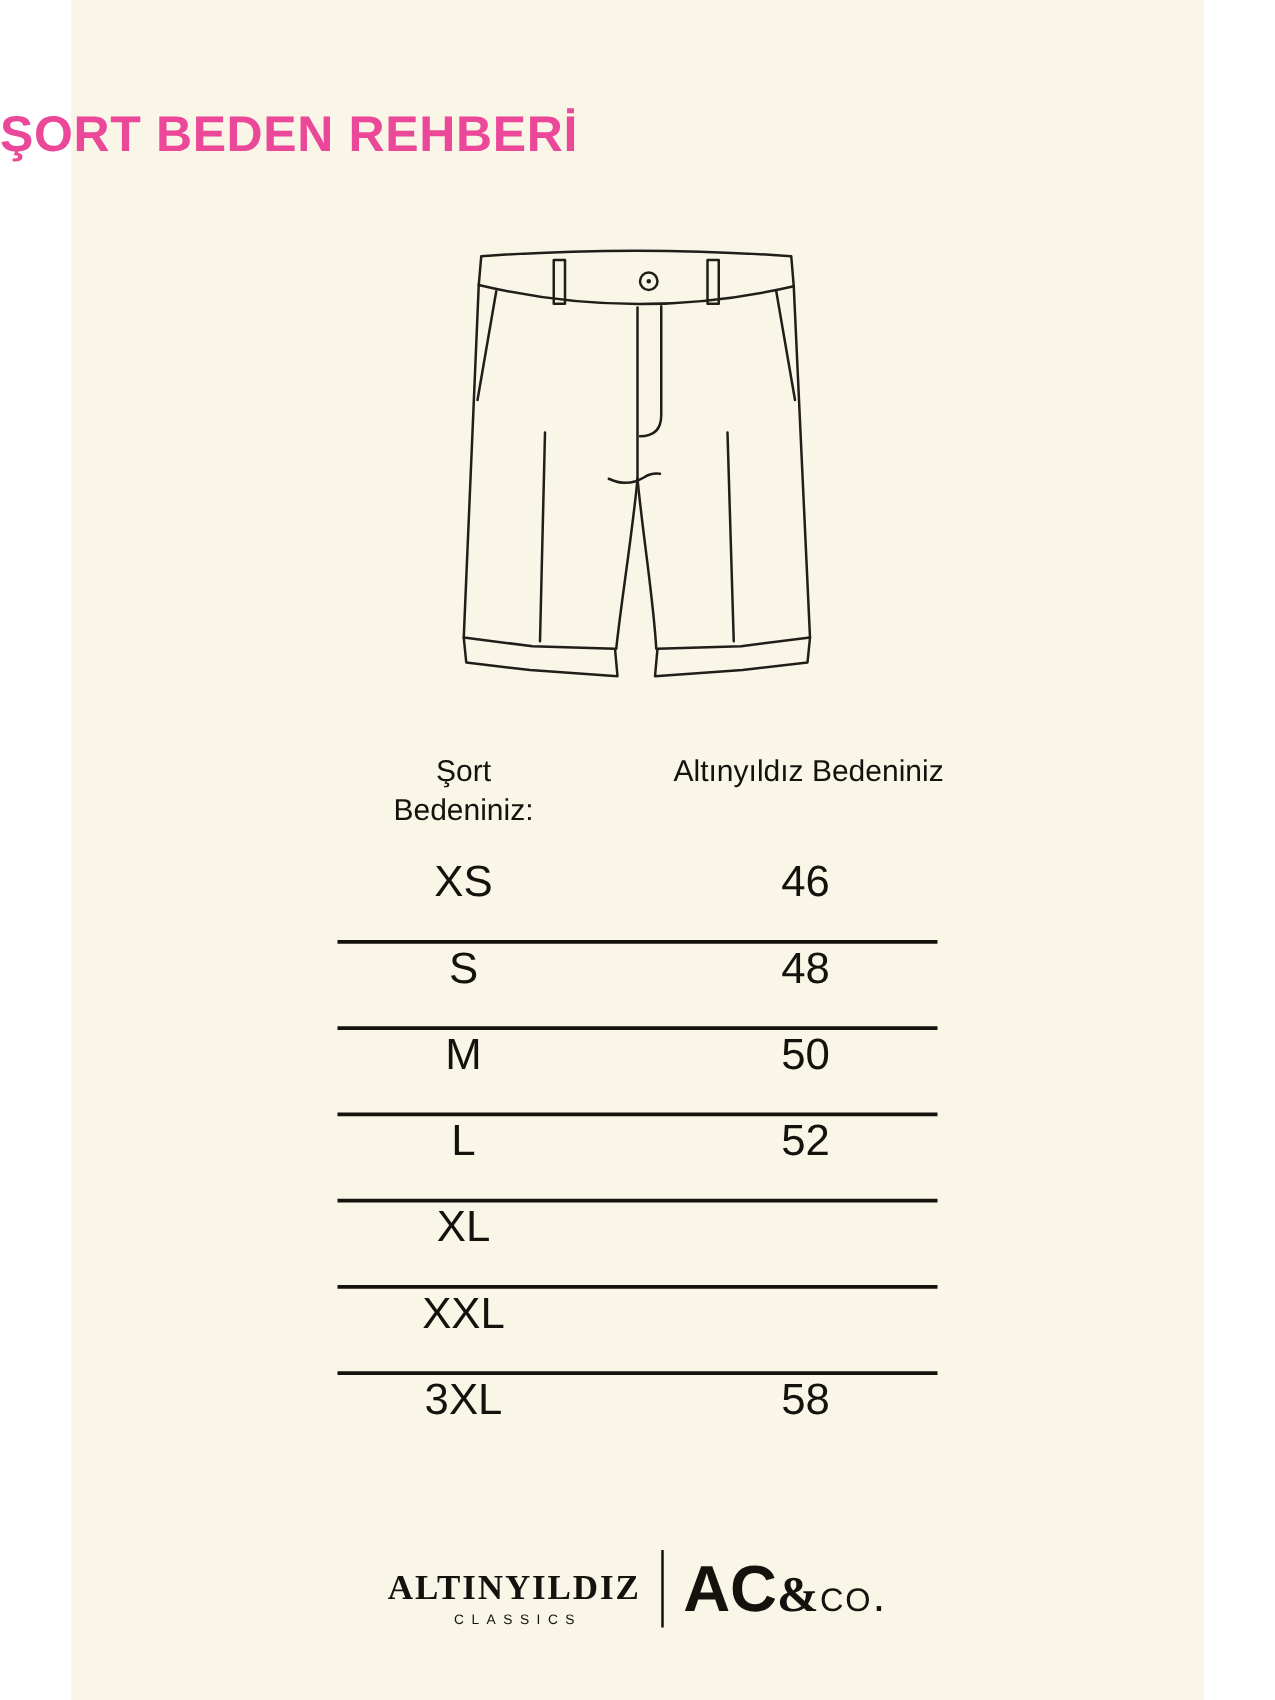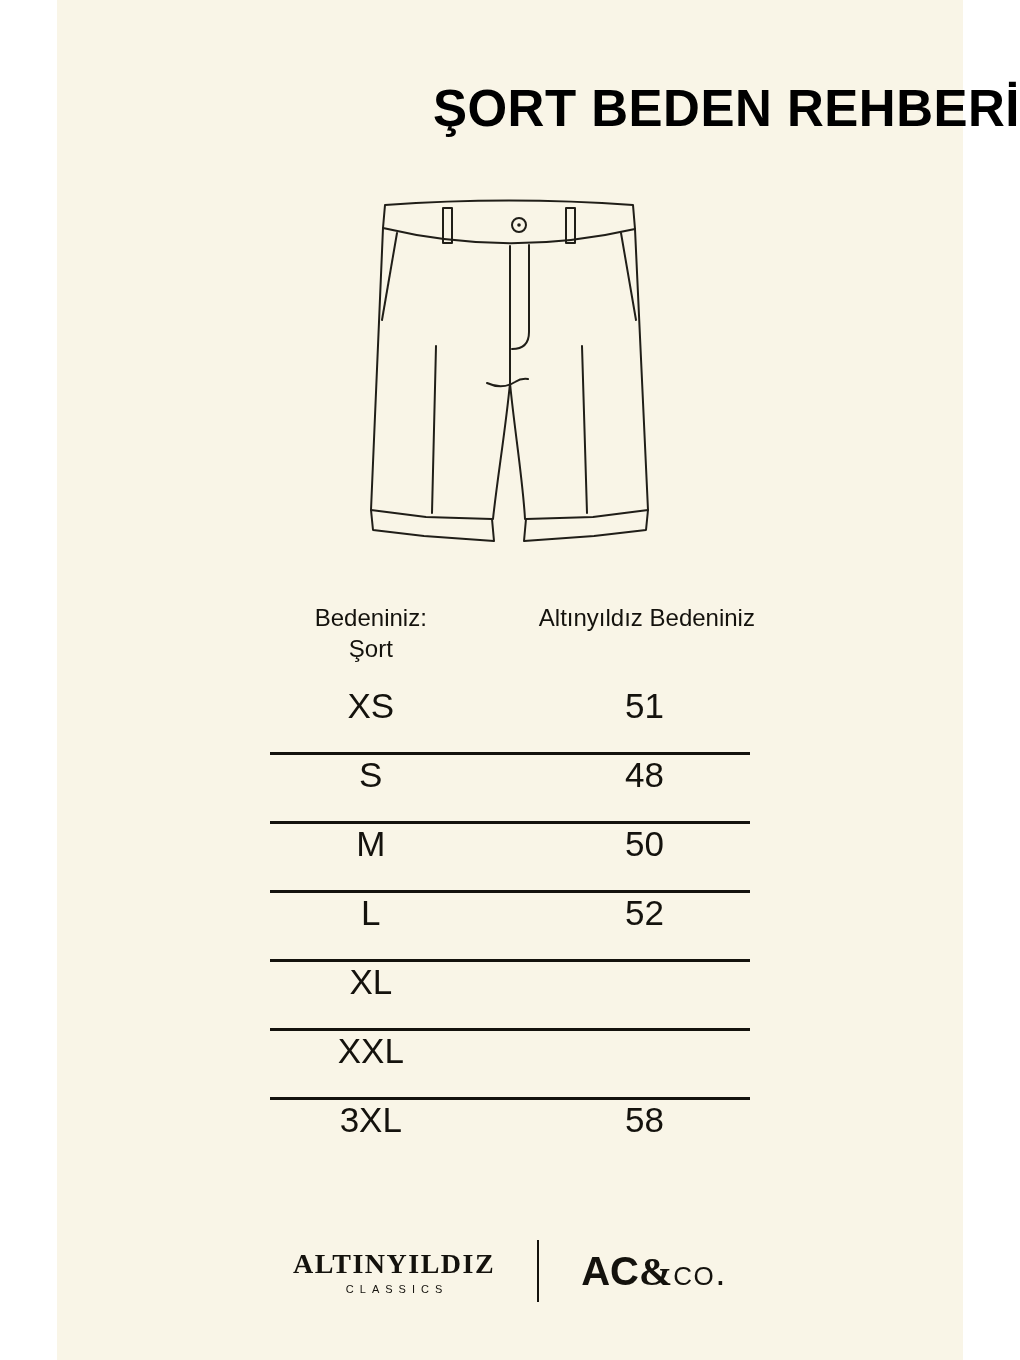--- a/index.html
+++ b/index.html
@@ -1,38 +1,38 @@
 <!DOCTYPE html>
 <html><head>
 <meta charset="utf-8">
 <style>
   html,body{margin:0;padding:0;background:#ffffff;}
   .page{position:relative;width:1020px;height:1360px;background:#ffffff;overflow:hidden;
         font-family:"Liberation Sans",sans-serif;color:#14120d;}
   .panel{position:absolute;left:57px;right:57px;top:0;bottom:0;background:#f9f5e7;}
-  .title{position:absolute;top:86px;left:0;width:100%;text-align:right;margin:0;
-         font-size:51px;font-weight:800;letter-spacing:0.5px;color:#000000;line-height:45px;}
+  .title{position:absolute;top:86px;left:0;width:100%;text-align:left;margin:0;
+         font-size:40px;font-weight:800;letter-spacing:0.5px;color:#ec4899;line-height:45px;}
   .shorts{position:absolute;left:369px;top:196px;}
   .thead{position:absolute;top:602px;left:270px;width:480px;display:flex;
          font-size:24px;line-height:31px;font-weight:500;}
   .cell{text-align:center;}
   .cell.size{width:42%;}
   .cell.value{width:44%;margin-left:auto;}
   .hline{white-space:nowrap;}
   .tbody{position:absolute;top:686px;left:270px;width:480px;}
   .trow{display:flex;align-items:flex-start;height:66px;font-size:35px;font-weight:500;}
   .trow + .trow{border-top:3px solid #14120d;}
   .footer{position:absolute;top:1240px;left:0;width:100%;display:flex;
-          justify-content:center;align-items:center;gap:42px;}
+          justify-content:center;align-items:flex-end;gap:16px;}
   .brand{text-align:center;}
   .brand-main{font-family:"Liberation Serif",serif;font-weight:700;font-size:28px;letter-spacing:1.5px;}
   .brand-sub{font-size:11px;letter-spacing:6px;margin-top:3px;padding-left:6px;}
   .divider{width:2px;height:62px;background:#14120d;}
   .acco{display:flex;align-items:baseline;}
-  .ac{font-size:40px;font-weight:800;}
+  .ac{font-size:52px;font-weight:800;}
   .amp{font-family:"Liberation Serif",serif;font-size:40px;font-weight:600;}
   .co{font-size:37px;font-weight:500;font-variant:small-caps;letter-spacing:1.5px;margin-left:1px;}
 </style>
 </head>
 <body>
 
 <div class="page">
   <div class="panel"></div>
 
   <h1 class="title">ŞORT BEDEN REHBERİ</h1>
@@ -63,32 +63,32 @@
       <path d="M 118,187 Q 133,194 146,186 Q 152,182 159,183"></path>
     </g>
     <g>
       <path d="M 2,314 L 57,321 L 123,323 L 125,345 L 55,340 L 4,334 Z"></path>
       <path d="M 279,314 L 224,321 L 157,323 L 155,345 L 225,340 L 277,334 Z"></path>
     </g>
   </svg>
 
   <div class="thead">
     <div class="cell size">
+      <div class="hline">Şort</div>
       <div class="hline">Bedeniniz:</div>
-      <div class="hline">Şort</div>
     </div>
     <div class="cell value">
       <div class="hline">Altınyıldız Bedeniniz</div>
     </div>
   </div>
 
   <div class="tbody">
     <div class="trow">
       <div class="cell size">XS</div>
-      <div class="cell value">51</div>
+      <div class="cell value">46</div>
     </div>
     <div class="trow">
       <div class="cell size">S</div>
       <div class="cell value">48</div>
     </div>
     <div class="trow">
       <div class="cell size">M</div>
       <div class="cell value">50</div>
     </div>
     <div class="trow">

